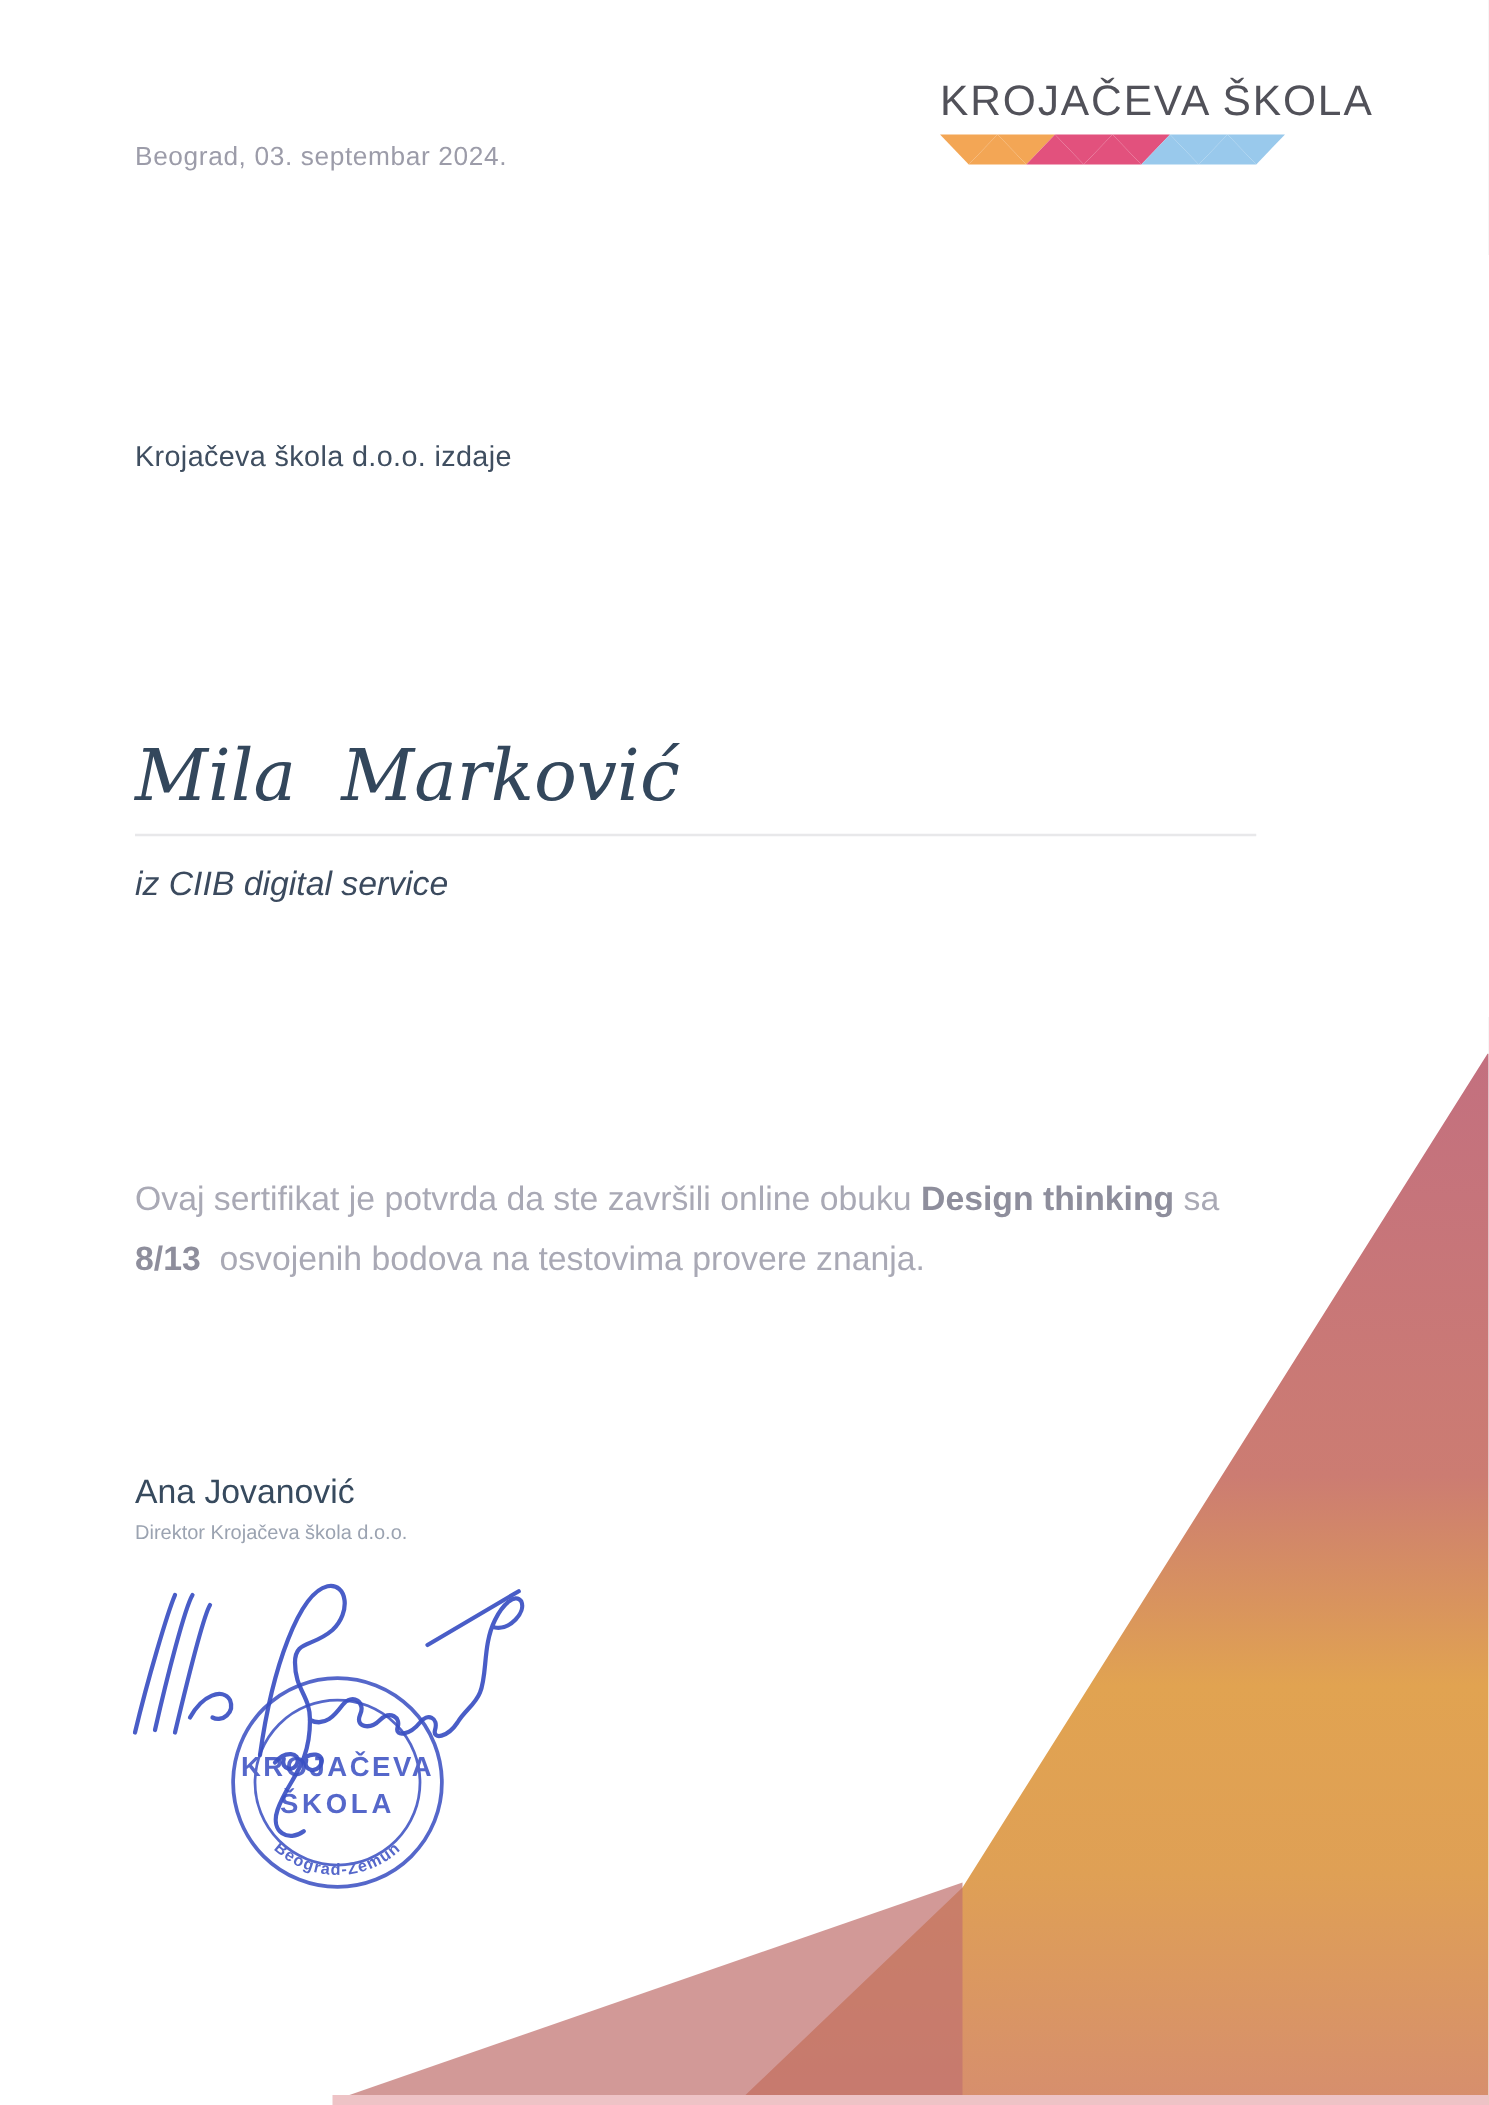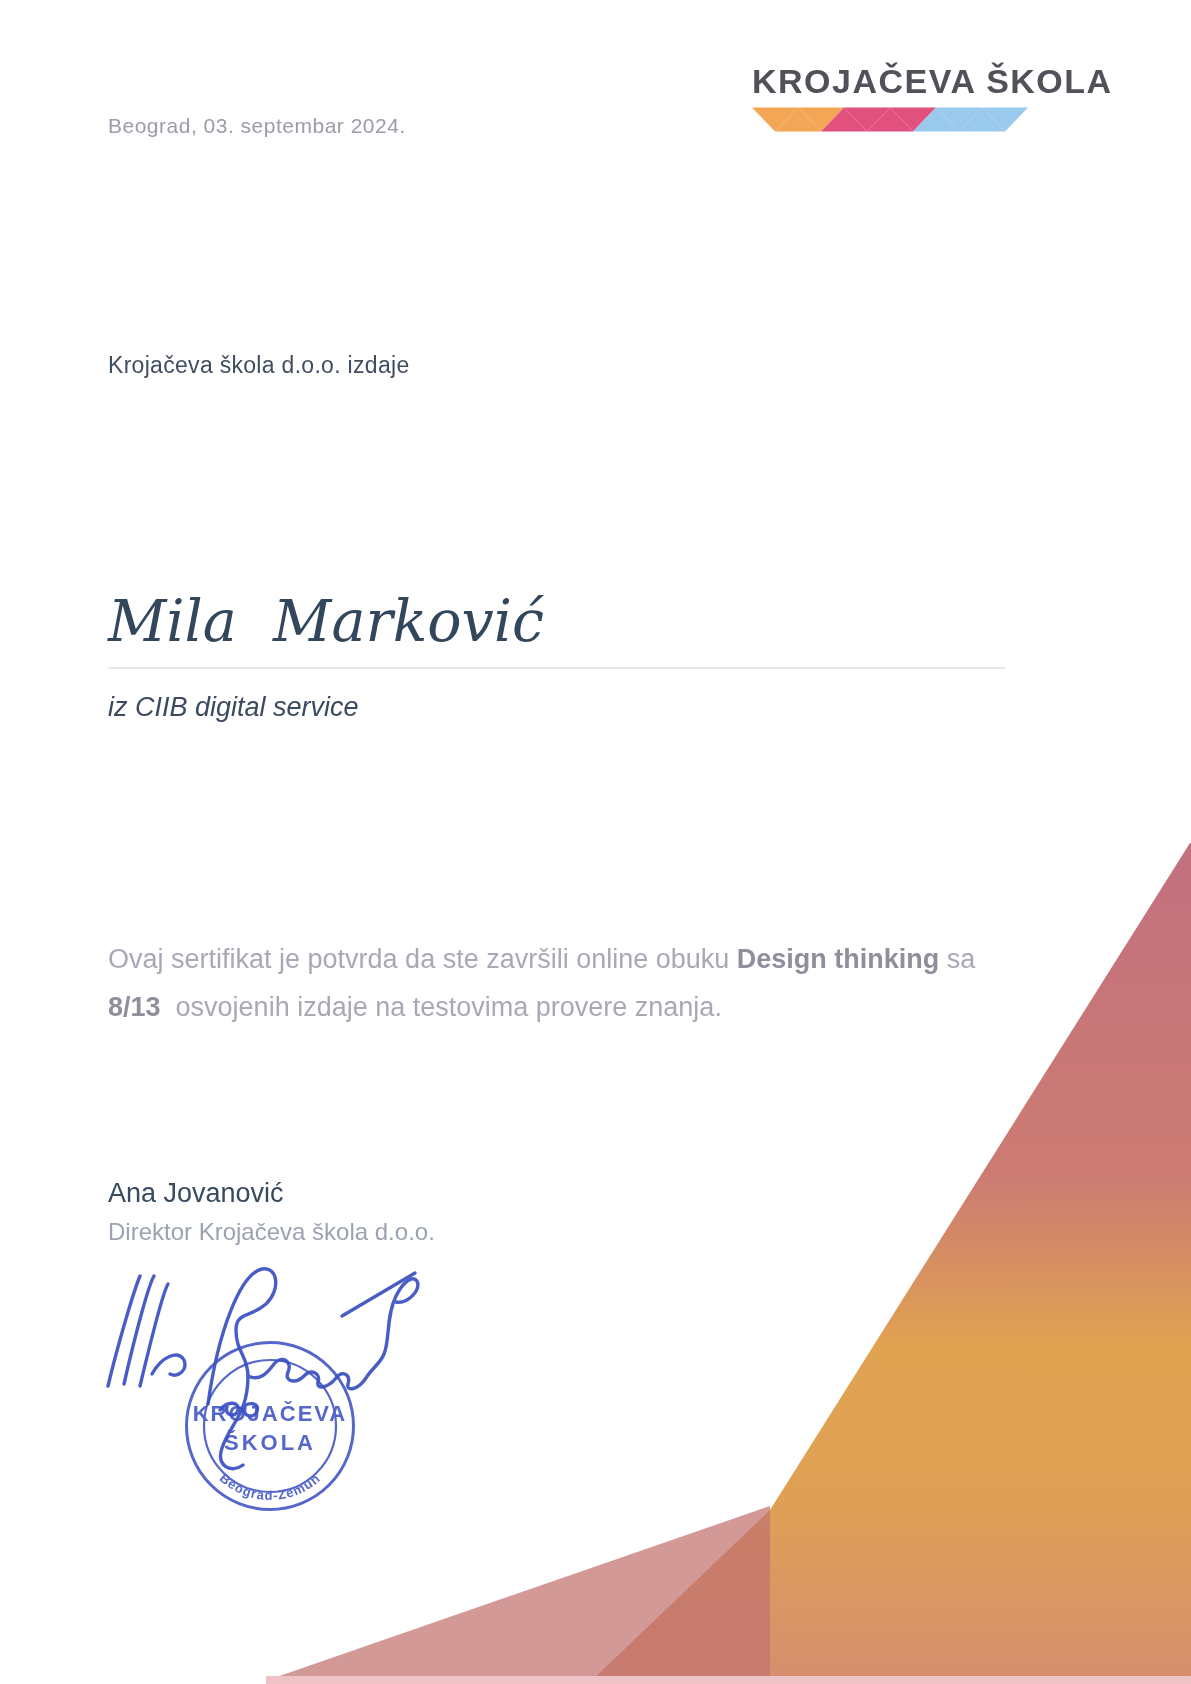--- a/index.html
+++ b/index.html
@@ -8,36 +8,36 @@
     width:1191px;height:1684px;
     margin:0 auto;
     background:#ffffff;
     overflow:hidden;
     font-family:"Liberation Sans", sans-serif;
   }
   .abs{position:absolute;}
   .pre{white-space:pre-wrap;}
 
   .date-line{left:108px;top:114px;font-size:21px;letter-spacing:.5px;color:#9c9ca9;}
-  .logo-text{left:752px;top:62px;width:322px;font-size:34px;letter-spacing:1.5px;color:#515159;font-weight:700;white-space:nowrap;}
+  .logo-text{left:752px;top:62px;width:322px;font-size:34px;letter-spacing:1.5px;color:#515159;font-weight:400;white-space:nowrap;}
   .logo-band{left:752px;top:107px;}
 
   .issuer-line{left:108px;top:352px;font-size:23px;color:#3f4e60;letter-spacing:.3px;}
   .cert-title{left:104px;top:378px;font-size:78px;font-weight:800;letter-spacing:1px;color:#2d4156;}
 
   .recipient-name{left:108px;top:588px;font-size:57px;font-style:italic;font-family:"DejaVu Serif", serif;color:#33475c;}
   .name-line{left:108px;top:667px;width:897px;height:2px;background:#e8e8ea;}
   .from-line{left:108px;top:692px;font-size:27px;font-style:italic;color:#3b4a5e;font-weight:500;}
 
   .congrats-heading{left:108px;top:871px;font-size:37px;color:#3c4f63;font-weight:500;letter-spacing:.5px;}
   .congrats-text{left:108px;top:935px;width:905px;font-size:27px;line-height:48px;color:#a9a9b5;}
   .congrats-text b{color:#8e8e9c;font-weight:700;margin-top:44px;}
 
   .signer-name{left:108px;top:1178px;font-size:27px;color:#374a5e;font-weight:500;}
-  .signer-title{left:108px;top:1218px;font-size:24px;color:#9ba3b1;}
+  .signer-title{left:108px;top:1218px;font-size:16px;color:#9ba3b1;}
 
   .bg-svg{left:0;top:0;}
   .stamp-svg{left:182px;top:1338px;}
   .sig-svg{left:90px;top:1252px;}
   .stamp-text1{font-size:22px;font-weight:700;letter-spacing:2px;font-family:"Liberation Sans",sans-serif;}
   .stamp-text2{font-size:22px;font-weight:700;letter-spacing:3px;font-family:"Liberation Sans",sans-serif;}
   .stamp-arc-text{font-size:13px;font-weight:600;letter-spacing:1px;font-family:"Liberation Sans",sans-serif;}
 </style>
 </head>
 <body>
@@ -77,21 +77,21 @@
     <polygon points="230,0 276,0 253,24" style="fill: rgb(153, 201, 236);"></polygon>
   </svg>
 
   <div class="abs issuer-line">Krojačeva škola d.o.o. izdaje</div>
 
   <div class="abs recipient-name pre">Mila  Marković</div>
   <div class="abs name-line"></div>
   <div class="abs from-line">iz CIIB digital service</div>
 
   <div class="abs congrats-text">
-    <span class="pre">Ovaj sertifikat je potvrda da ste završili online obuku </span><b class="pre">Design thinking</b><span class="pre"> sa </span><b class="pre">8/13</b><span class="pre">  osvojenih izdaje na testovima provere znanja.</span>
+    <span class="pre">Ovaj sertifikat je potvrda da ste završili online obuku </span><b class="pre">Design thinking</b><span class="pre"> sa </span><b class="pre">8/13</b><span class="pre">  osvojenih bodova na testovima provere znanja.</span>
   </div>
 
   <div class="abs signer-name">Ana Jovanović</div>
   <div class="abs signer-title">Direktor Krojačeva škola d.o.o.</div>
 
   <svg class="abs stamp-svg" width="178" height="178" viewBox="0 0 178 178" aria-hidden="true">
     <g opacity="0.88">
       <circle cx="88" cy="88" r="83.5" fill="none" stroke-width="3" style="stroke: rgb(62, 83, 195);"></circle>
       <circle cx="88" cy="88" r="66" fill="none" stroke-width="2.2" style="stroke: rgb(62, 83, 195);"></circle>
       <text class="stamp-text1" x="88" y="83" text-anchor="middle" style="fill: rgb(62, 83, 195);">KROJAČEVA</text>

